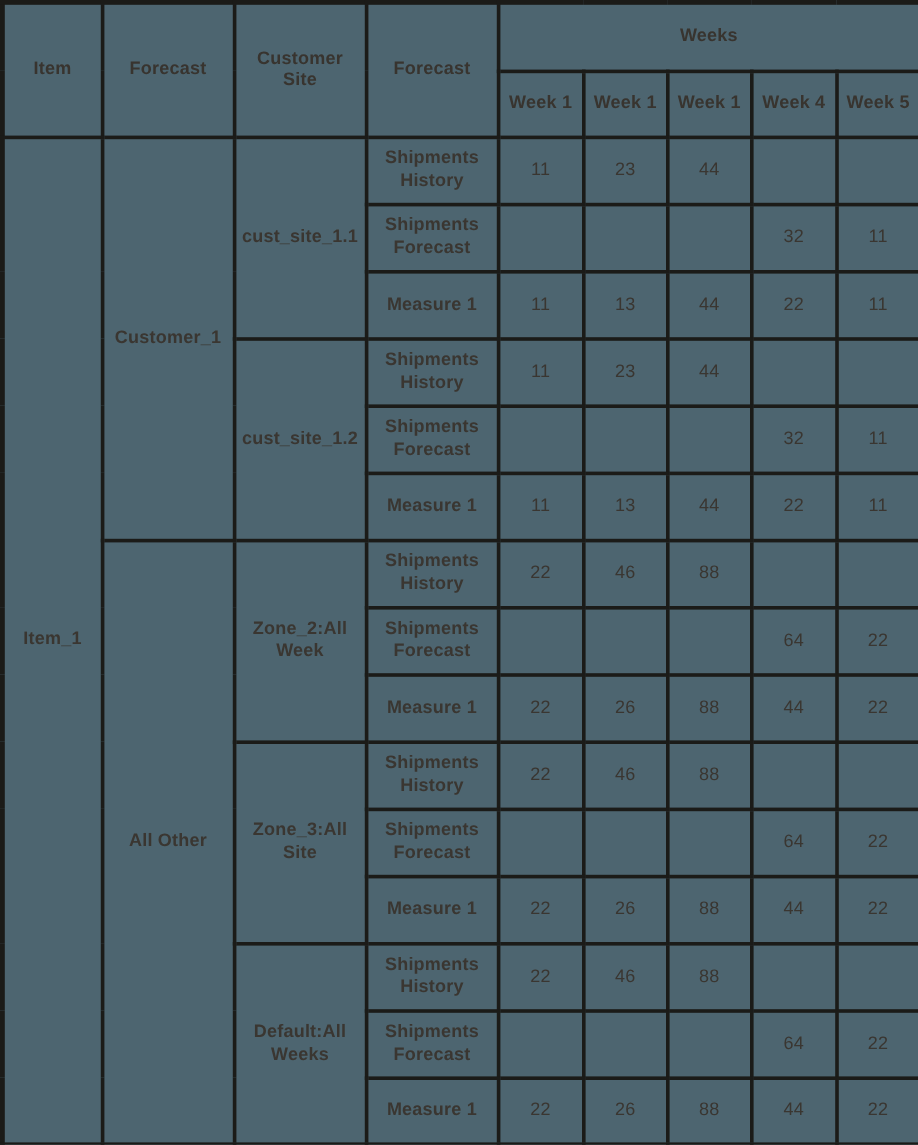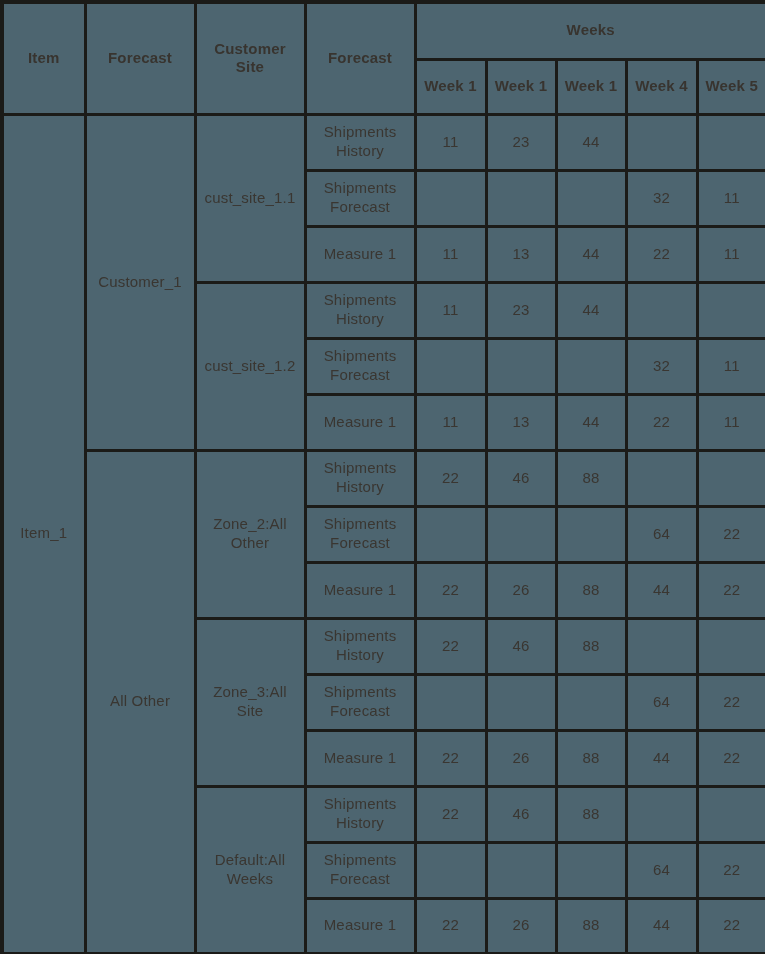--- a/index.html
+++ b/index.html
@@ -33,21 +33,21 @@
     overflow: hidden;
     letter-spacing: 0.2px;
   }
   table.pivot th {
     font-weight: bold;
     color: #38342f;
   }
   tr.hdr-top    { height: 57px; }
   tr.hdr-weeks  { height: 55px; }
   tbody tr      { height: 56px; }
-  td.label-cell { font-weight: normal; }
+  td.label-cell { font-weight: bold; }
   td.value-cell { font-weight: normal; }
 </style>
 </head>
 <body>
 
 <div class="grid-wrap">
 <table class="pivot">
   <colgroup>
     <col style="width:83px">
         <col style="width:110px">
@@ -126,21 +126,21 @@
       <td class="label-cell">Measure 1</td>
       <td class="value-cell">11</td>
       <td class="value-cell">13</td>
       <td class="value-cell">44</td>
       <td class="value-cell">22</td>
       <td class="value-cell">11</td>
     </tr>
 
     <tr>
       <td rowspan="9" class="label-cell">All Other</td>
-      <td rowspan="3" class="label-cell">Zone_2:All Other</td>
+      <td rowspan="3" class="label-cell">Zone_2:All Week</td>
       <td class="label-cell">Shipments History</td>
       <td class="value-cell">22</td>
       <td class="value-cell">46</td>
       <td class="value-cell">88</td>
       <td class="value-cell"></td>
       <td class="value-cell"></td>
     </tr>
     <tr>
       <td class="label-cell">Shipments Forecast</td>
       <td class="value-cell"></td>

